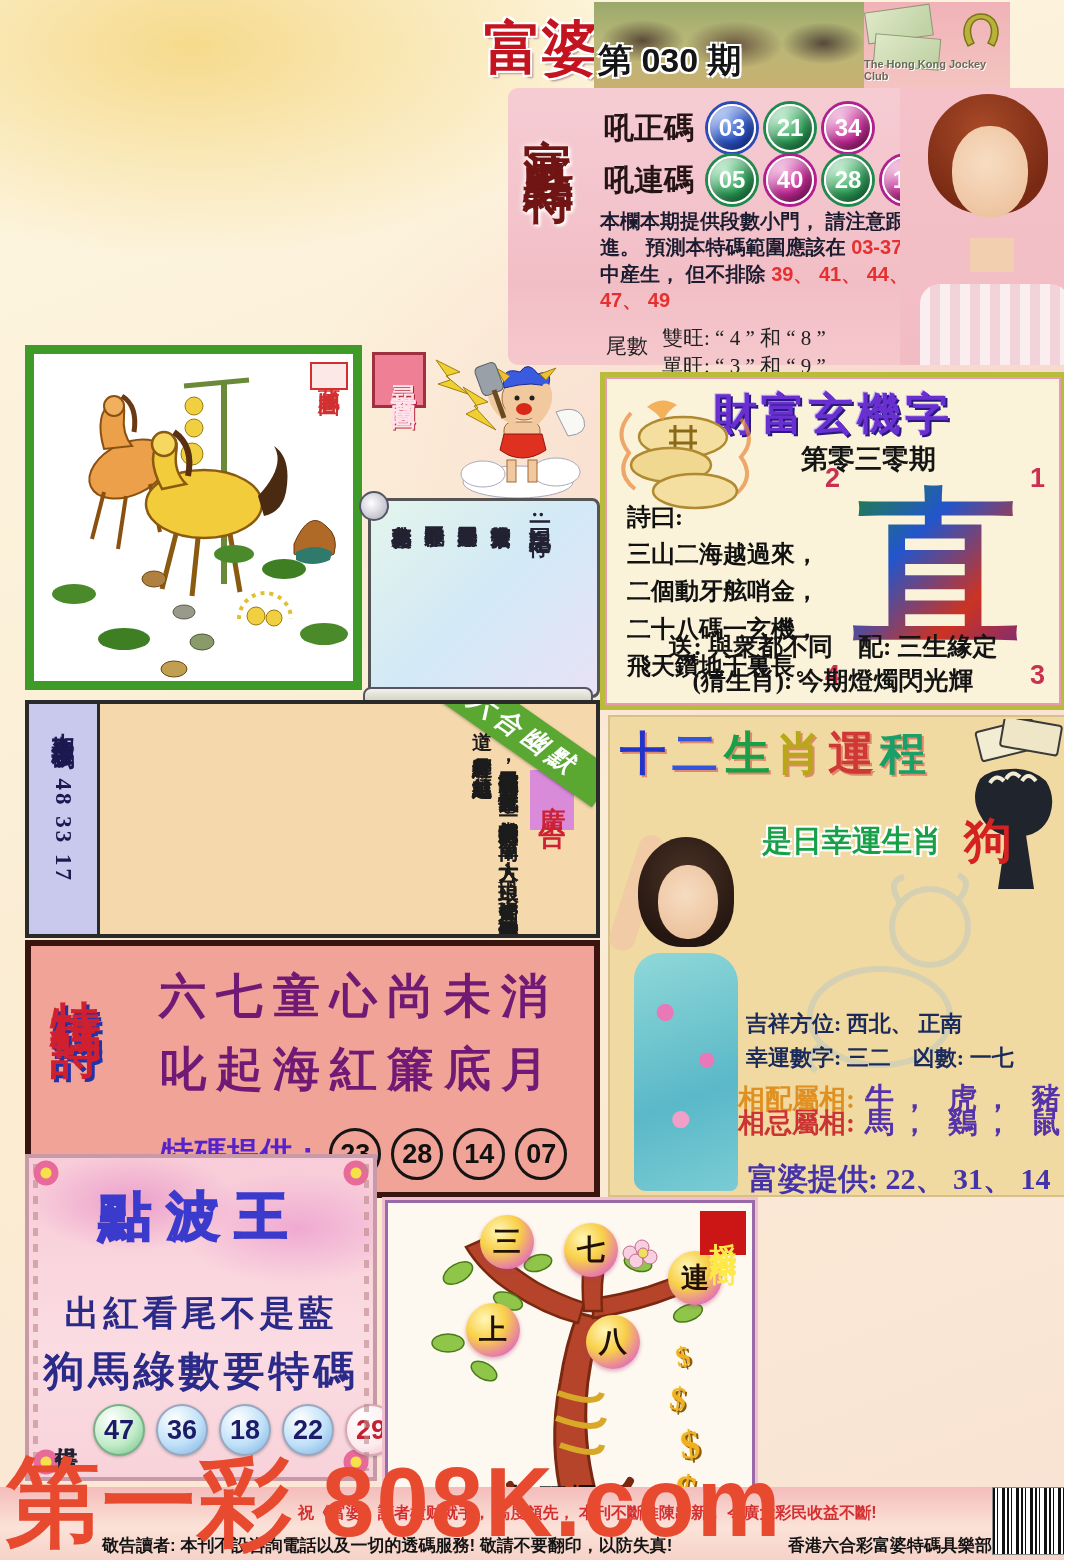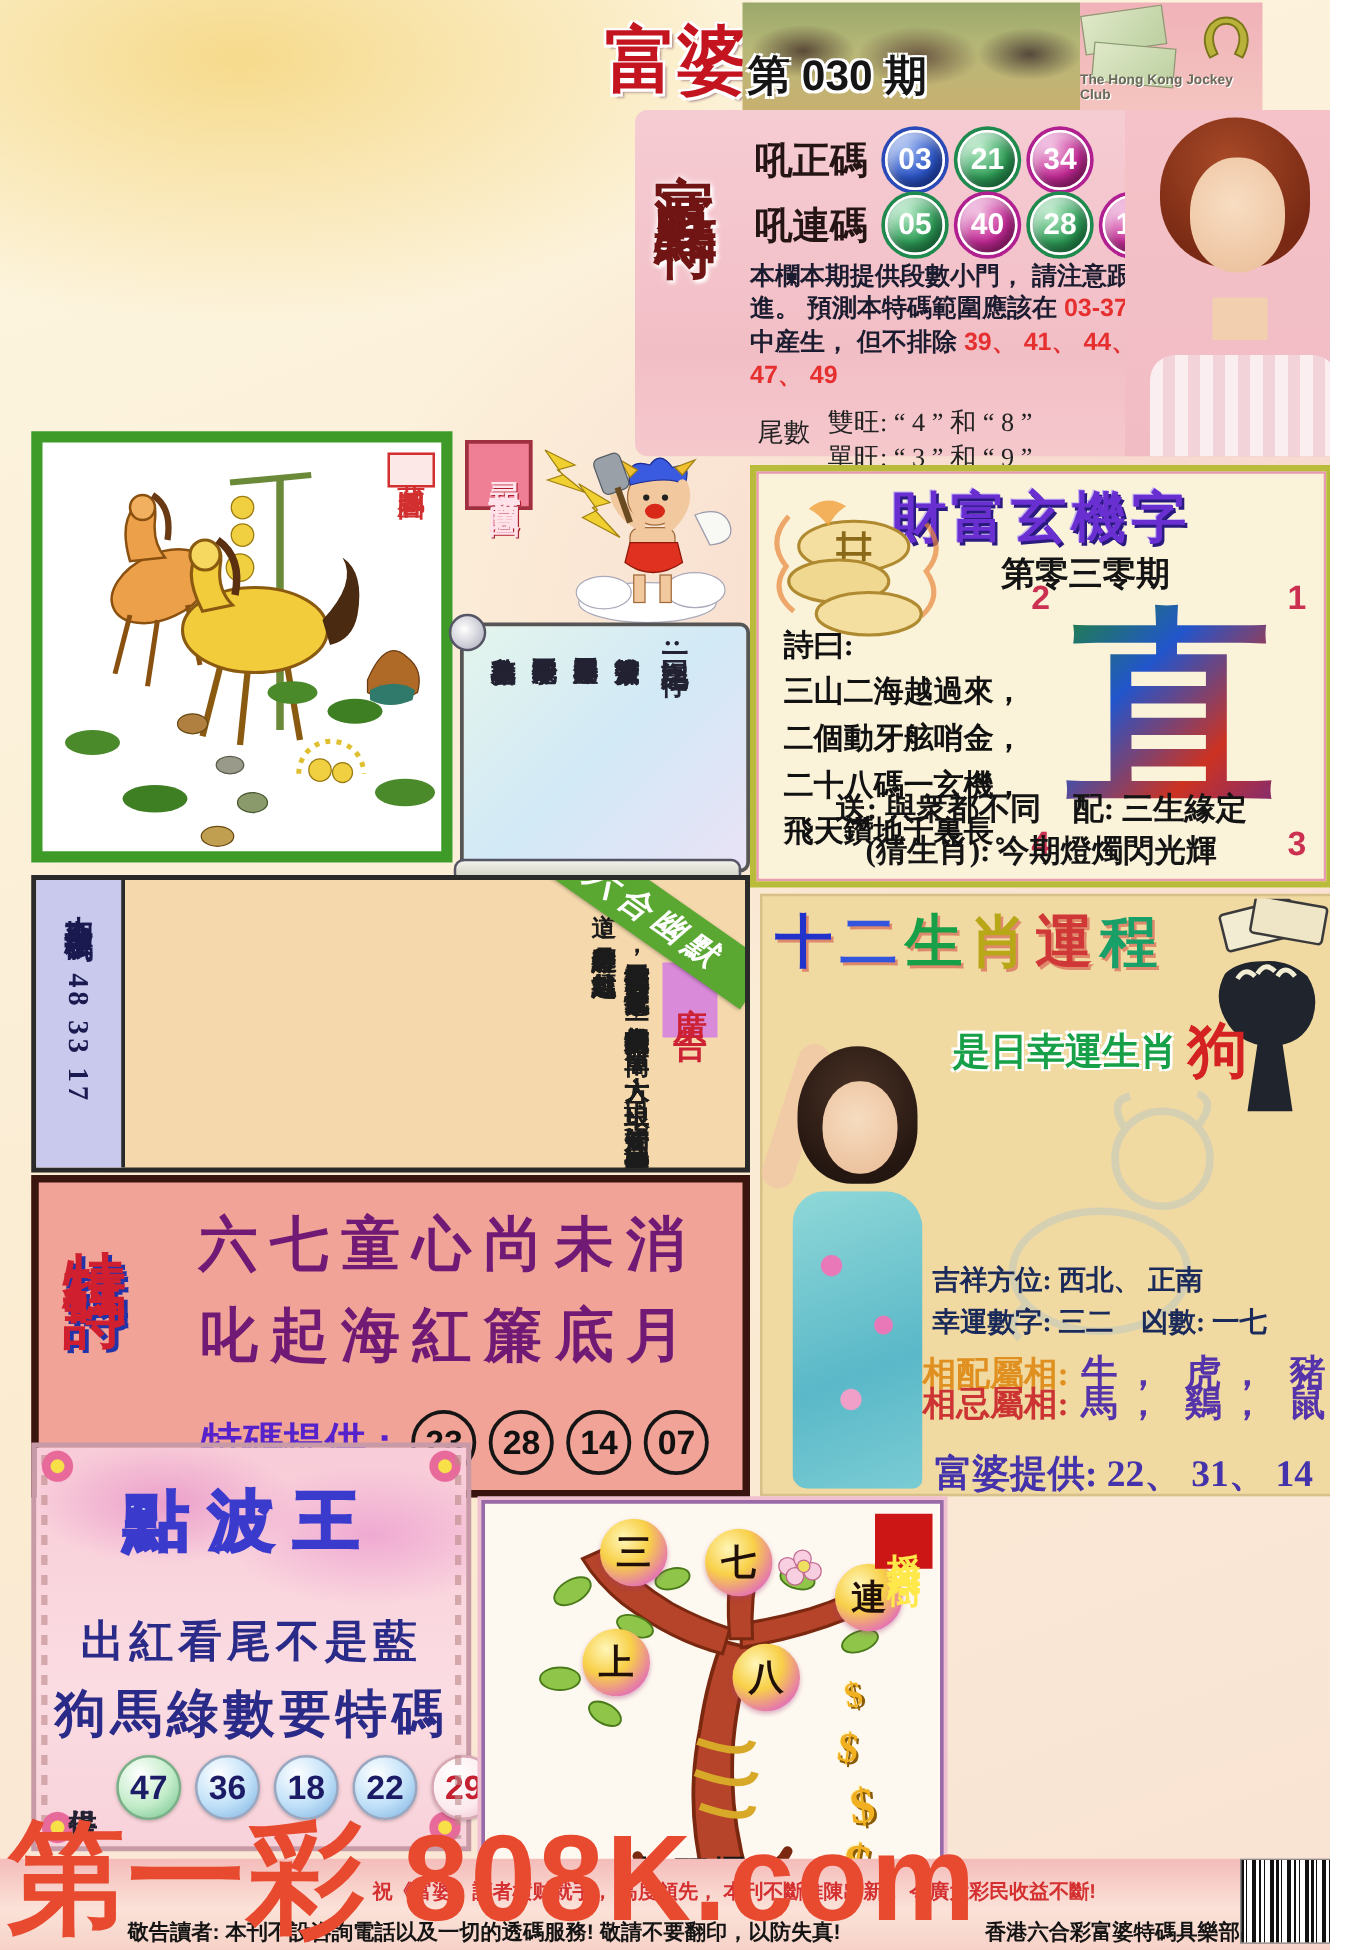--- a/index.html
+++ b/index.html
@@ -95,21 +95,21 @@
   .corner.c4{left:0;bottom:0;} .corner.c3{right:0;bottom:0;}
   .mys-b1{left:0;bottom:42px;width:100%;text-align:center;font-size:25px;font-weight:700;color:#141414;font-family:"Liberation Serif",serif;}
   .mys-b2{left:0;bottom:8px;width:100%;text-align:center;font-size:25px;font-weight:700;color:#141414;font-family:"Liberation Serif",serif;}
 
   
   .zod{left:608px;top:715px;width:464px;height:482px;box-sizing:border-box;background:#f1d9a2;border:2px solid #d8c08a;}
   .z-title{left:10px;top:6px;font-size:46px;font-weight:900;letter-spacing:6px;font-family:"Liberation Serif",serif;}
   .z-title span{text-shadow:2px 2px 0 rgba(200,40,40,.45);}
   .zt0{color:#2233cc;} .zt1{color:#3355dd;} .zt2{color:#18a048;}
   .zt3{color:#b8a818;} .zt4{color:#d03838;} .zt5{color:#18a068;}
-  .z-lucky{left:152px;top:92px;display:flex;align-items:center;gap:8px;}
+  .z-lucky{left:152px;top:92px;display:flex;align-items:center;gap:22px;}
   .z-lucky .ll{font-size:30px;font-weight:900;color:#18a048;
     text-shadow:2px 2px 0 #fff,-2px -2px 0 #fff,2px -2px 0 #fff,-2px 2px 0 #fff;}
   .z-lucky .la{font-size:48px;font-weight:900;color:#d42222;font-family:"Liberation Serif",serif;}
   .z-para{left:136px;top:146px;width:322px;font-size:19px;font-family:"Liberation Serif",serif;color:#141414;
     line-height:1.48;font-weight:700;text-indent:2em;}
   .z-lines{left:136px;font-size:22px;font-weight:900;color:#1a2a5a;font-family:"Liberation Serif",serif;}
   .z-l1{top:292px;} .z-l2{top:326px;}
   .z-pair{left:128px;display:flex;align-items:baseline;gap:10px;font-family:"Liberation Serif",serif;}
   .z-pair .pl{font-size:27px;font-weight:900;}
   .z-pair .pv{font-size:29px;font-weight:900;color:#5533aa;letter-spacing:6px;}

